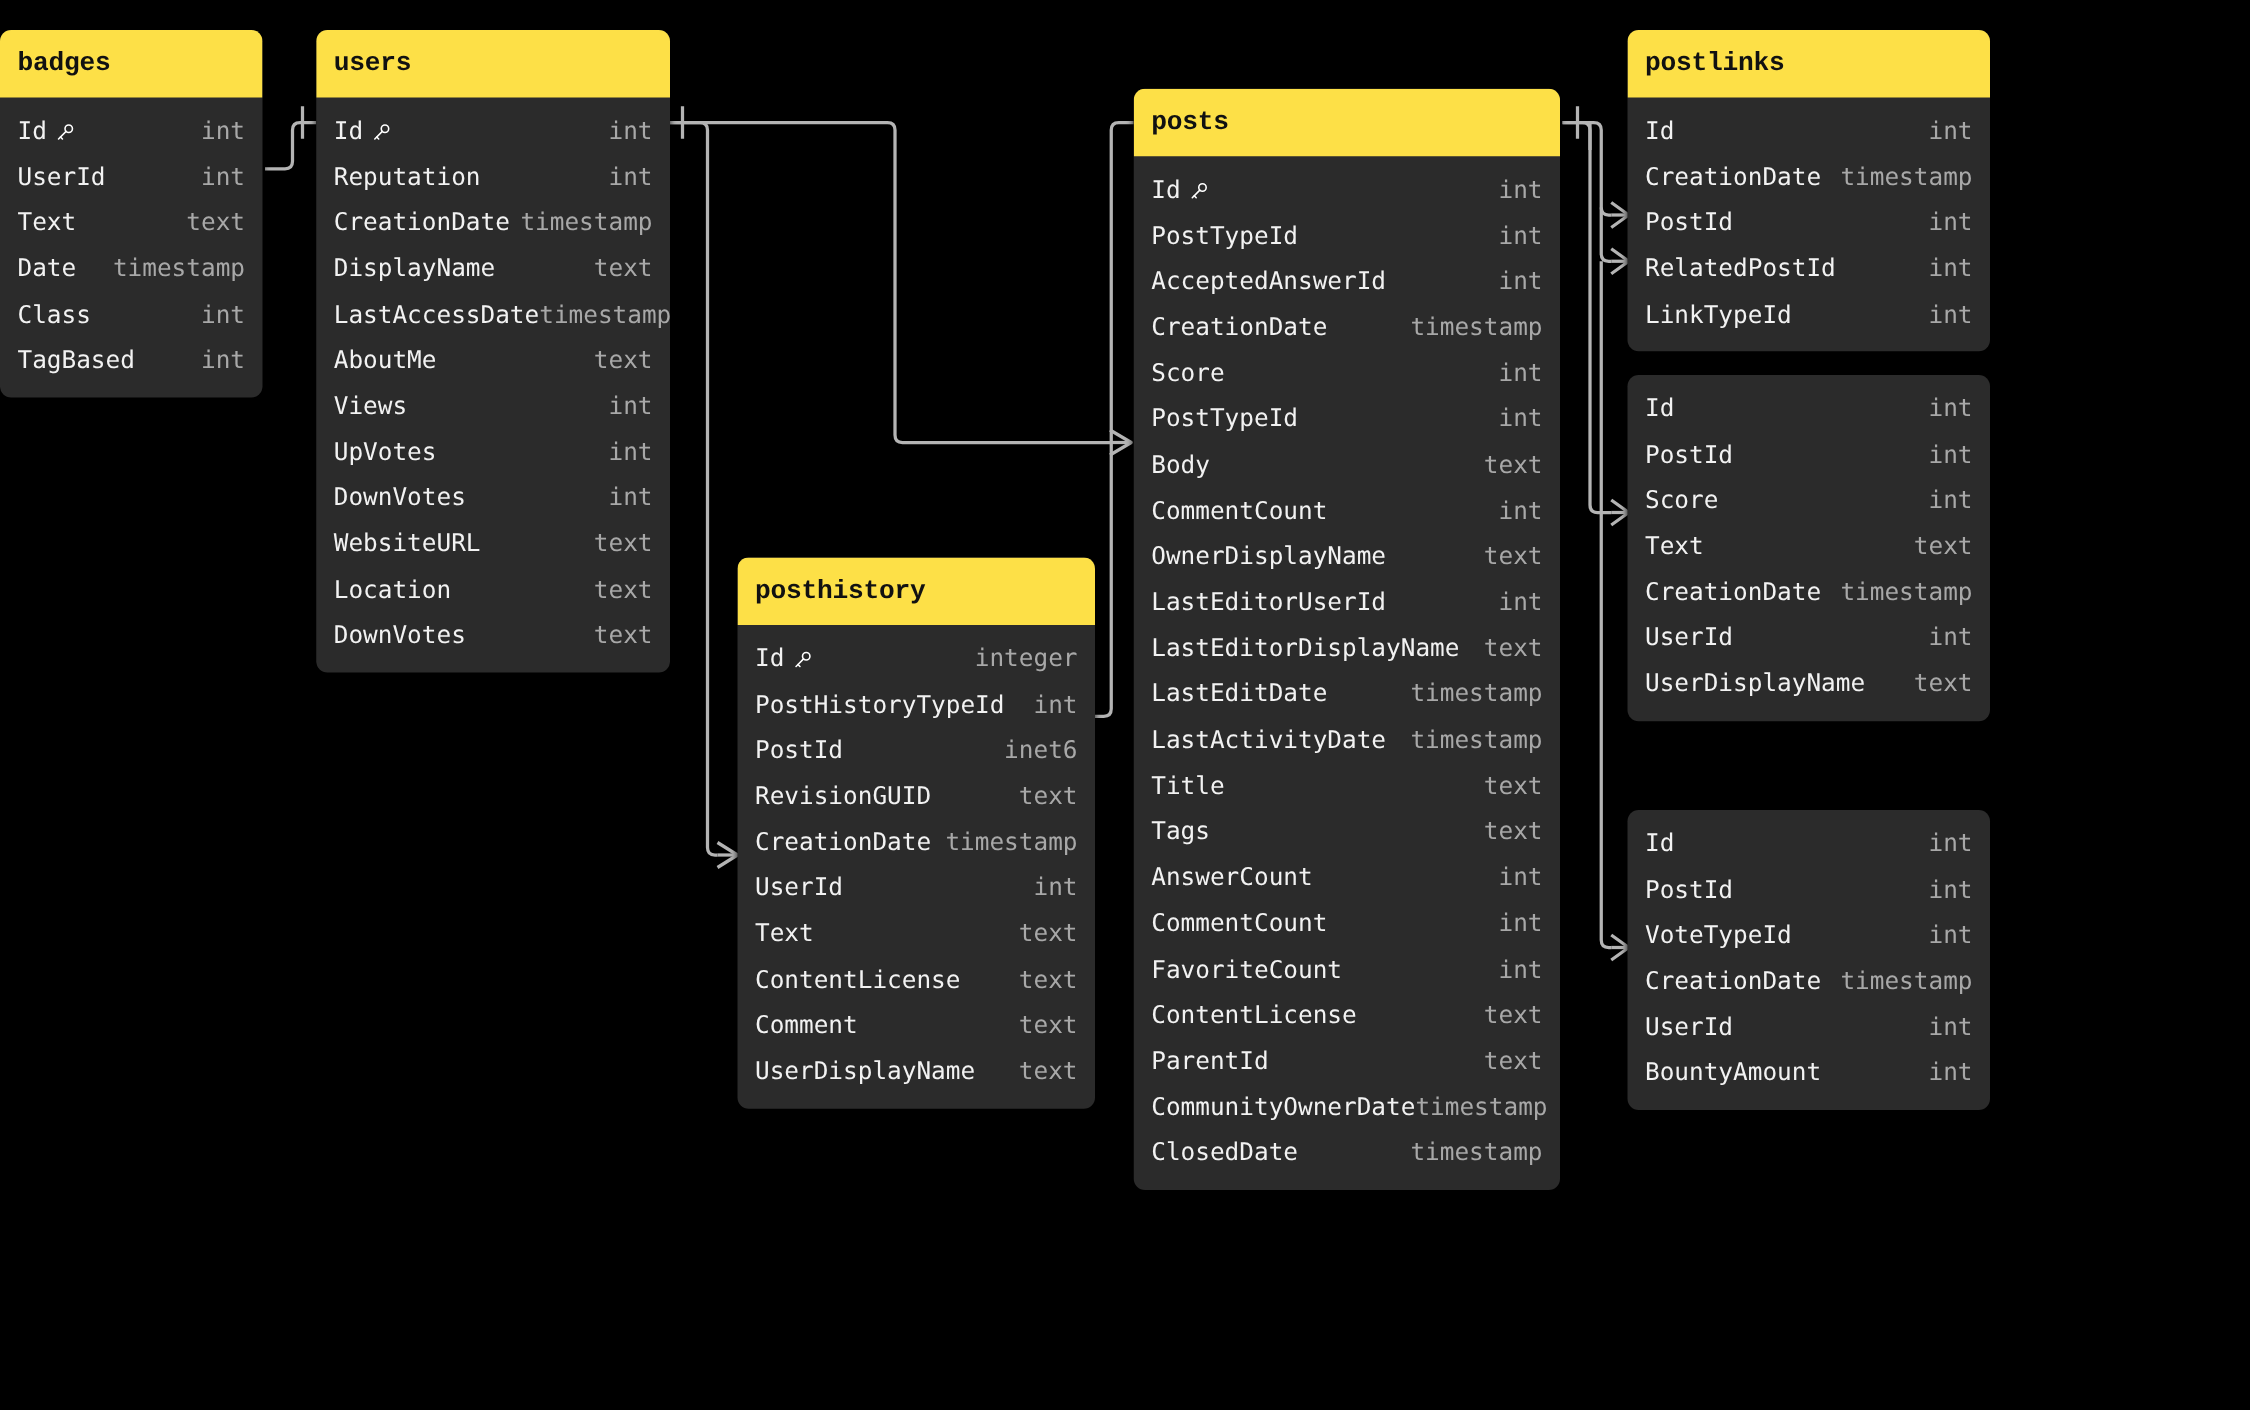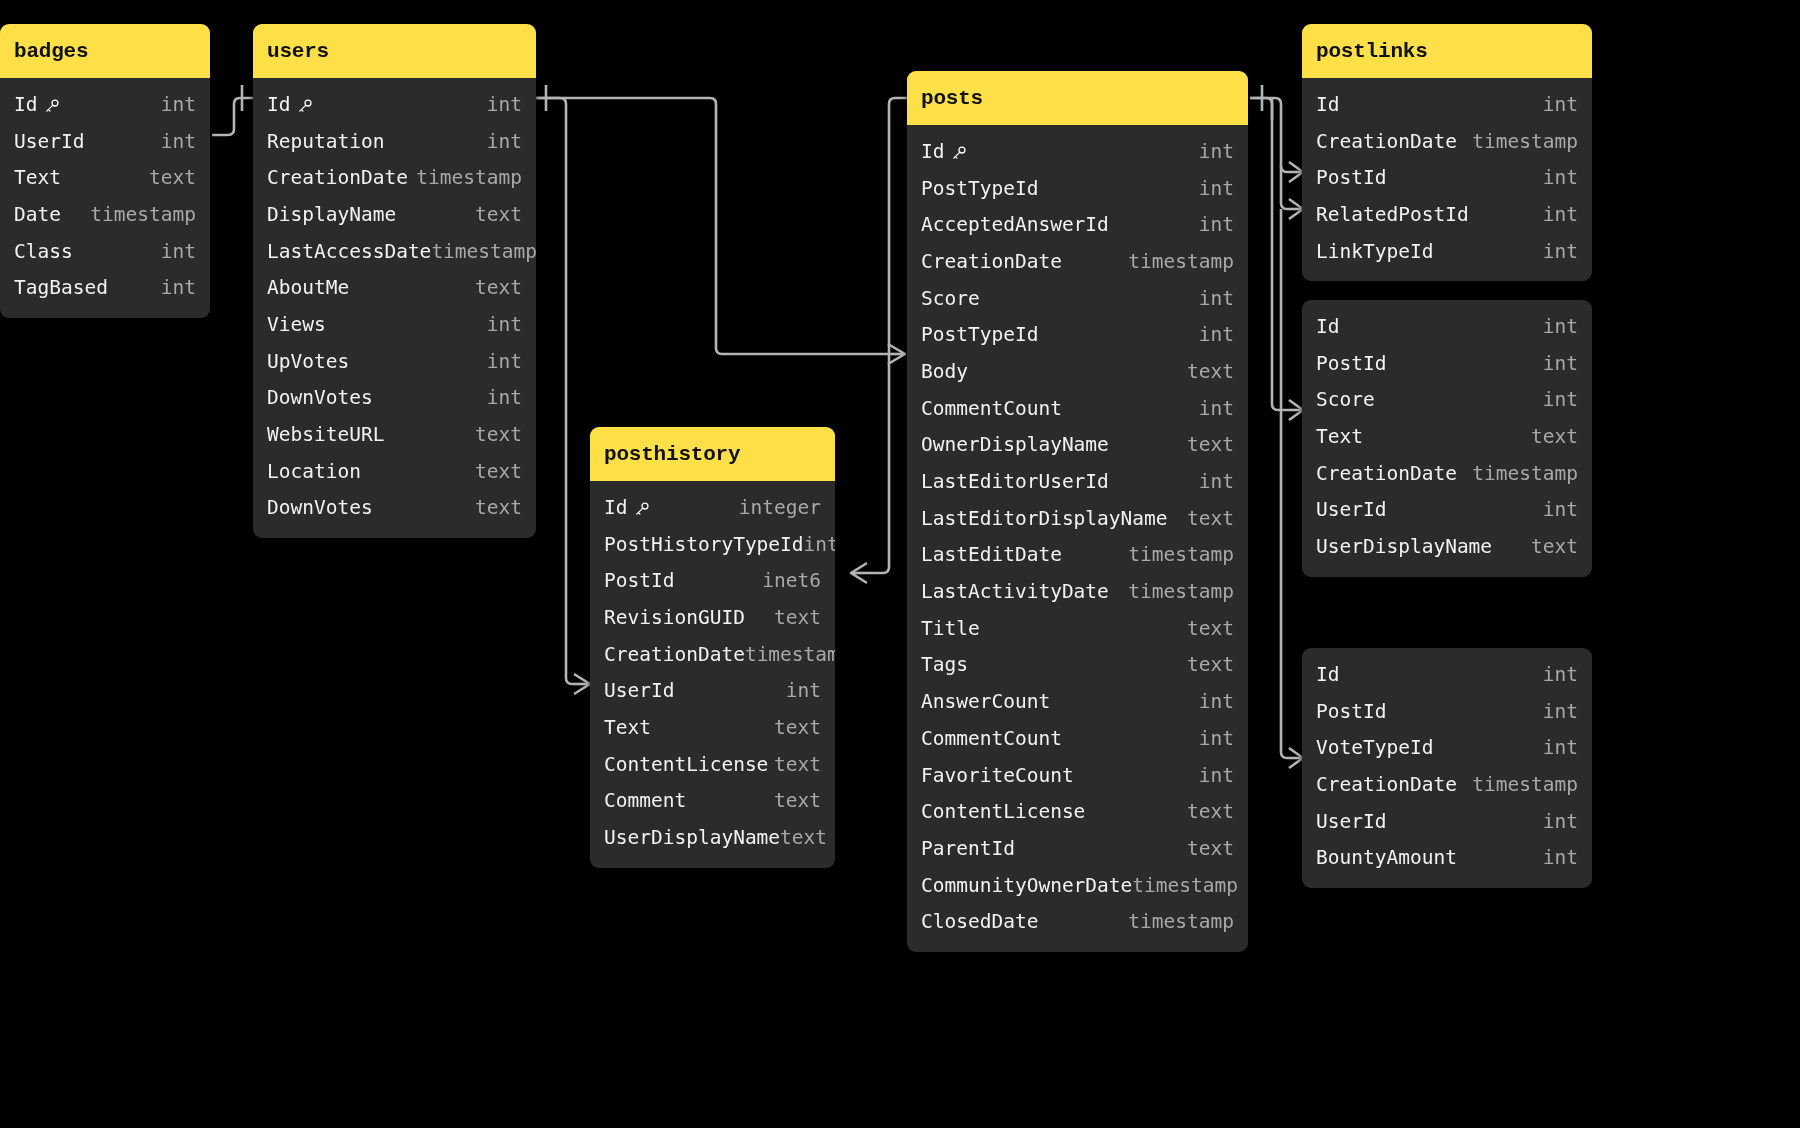--- a/index.html
+++ b/index.html
@@ -266,21 +266,21 @@
           <span class="col-type">text</span>
         </div>
         <div class="col-row">
           <div class="col-name">
             <span>DownVotes</span>
           </div>
           <span class="col-type">text</span>
         </div>
       </div>
     </div>
-    <div class="table-node" style="left: 590px; top: 427px; width: 245px;">
+    <div class="table-node" style="left: 590px; top: 446px; width: 286px;">
       <div class="table-header">posthistory</div>
       <div class="table-body">
         <div class="col-row">
           <div class="col-name">
             <span>Id</span>
             <span class="key-icon">
               <svg viewBox="0 0 24 24" width="17" height="17" fill="none" stroke="#ffffff" stroke-width="1.8" stroke-linecap="round" stroke-linejoin="round">
                 <circle cx="15.5" cy="8.5" r="4.2"></circle>
                 <line x1="12.5" y1="11.5" x2="4" y2="20"></line>
                 <line x1="6.2" y1="17.8" x2="8.4" y2="20"></line>

